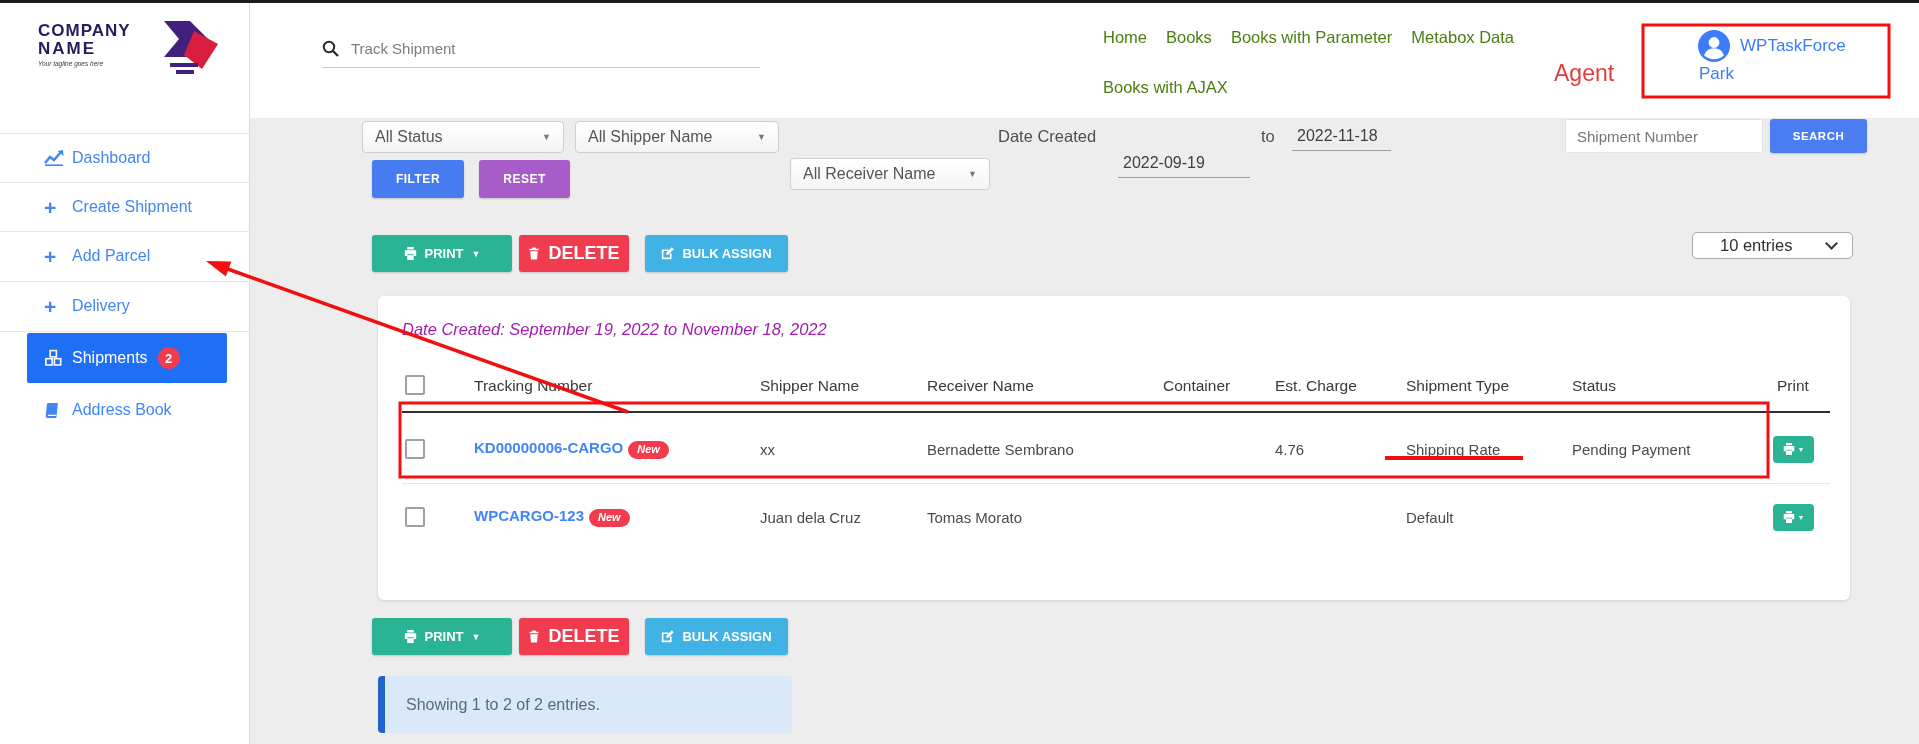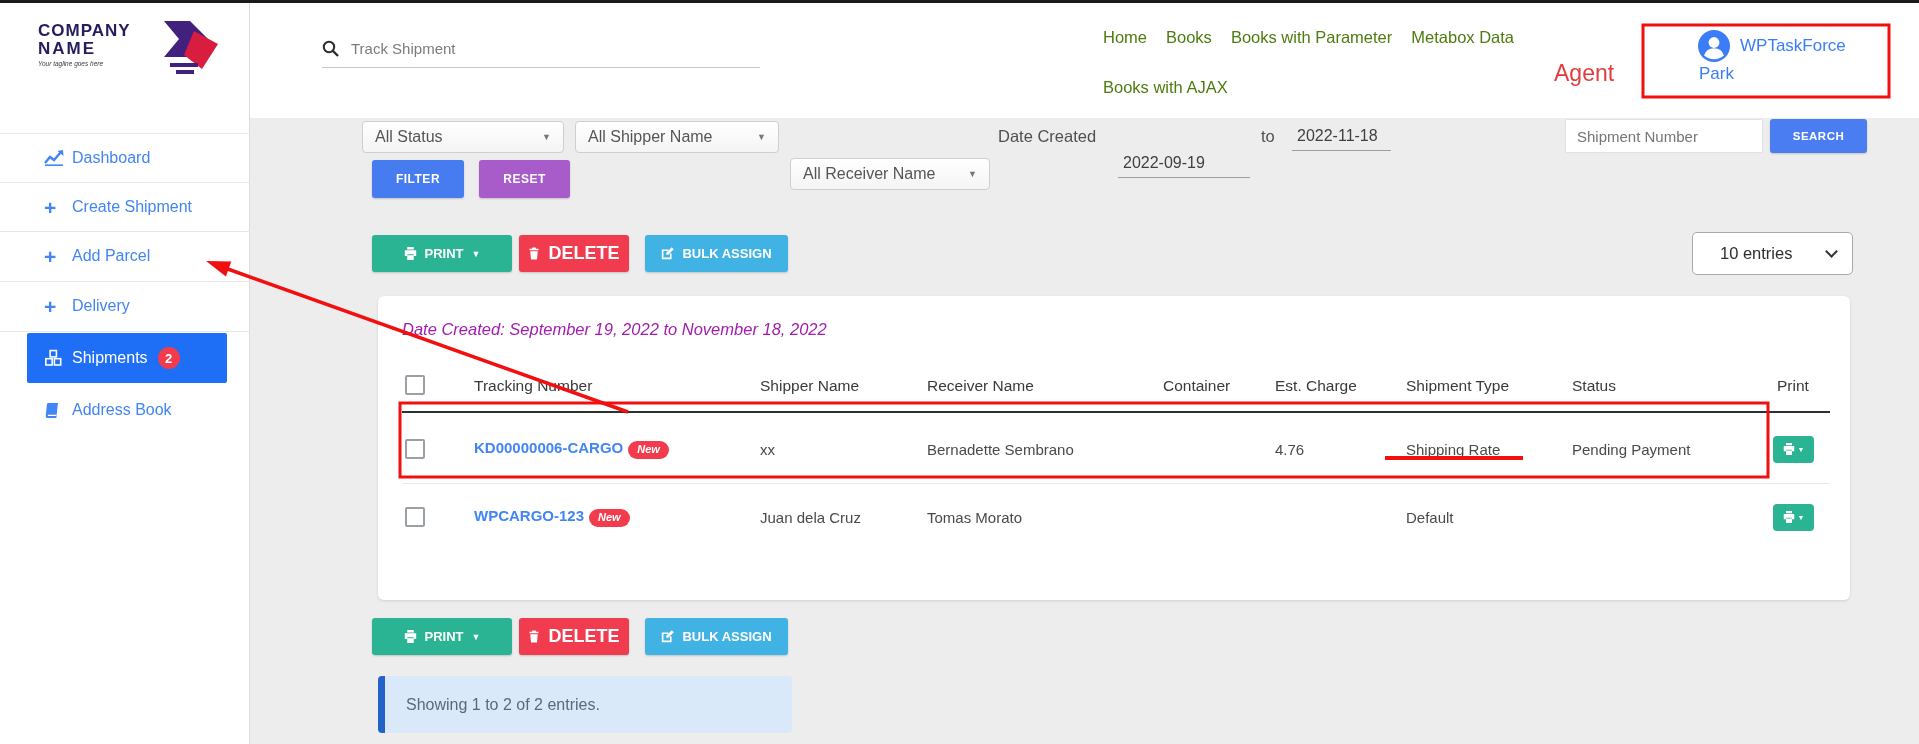--- a/index.html
+++ b/index.html
@@ -202,21 +202,21 @@
         <path fill="#fff" d="M6 0h4l1 1.5h3v2H2v-2h3zM3 5h10l-1 11H4z"></path>
       </svg>
     <span>DELETE</span>
   </div>
   <div class="abs btn btn-bulk" style="left:645px;top:235px;width:143px;height:37px;">
     <svg width="13" height="13" viewBox="0 0 16 16">
         <path fill="#fff" d="M1 3h8v2H3v8h8V8h2v7H1zM13.2 0.3l2.5 2.5L9 9.5H6.5V7z"></path>
       </svg>
     <span>BULK ASSIGN</span>
   </div>
-  <div class="abs entries" style="left:1692px;top:232px;width:161px;height:43px;">
+  <div class="abs entries" style="left:1692px;top:232px;width:161px;height:27px;">
     <span>10 entries</span>
     <span class="chev"></span>
   </div>
 
   <div class="abs card"></div>
   <div class="abs caption">Date Created: September 19, 2022 to November 18, 2022</div>
 
   <div class="abs tgrid thead">
     <div>
         <div class="cb" style="margin-left:3px;"></div>

